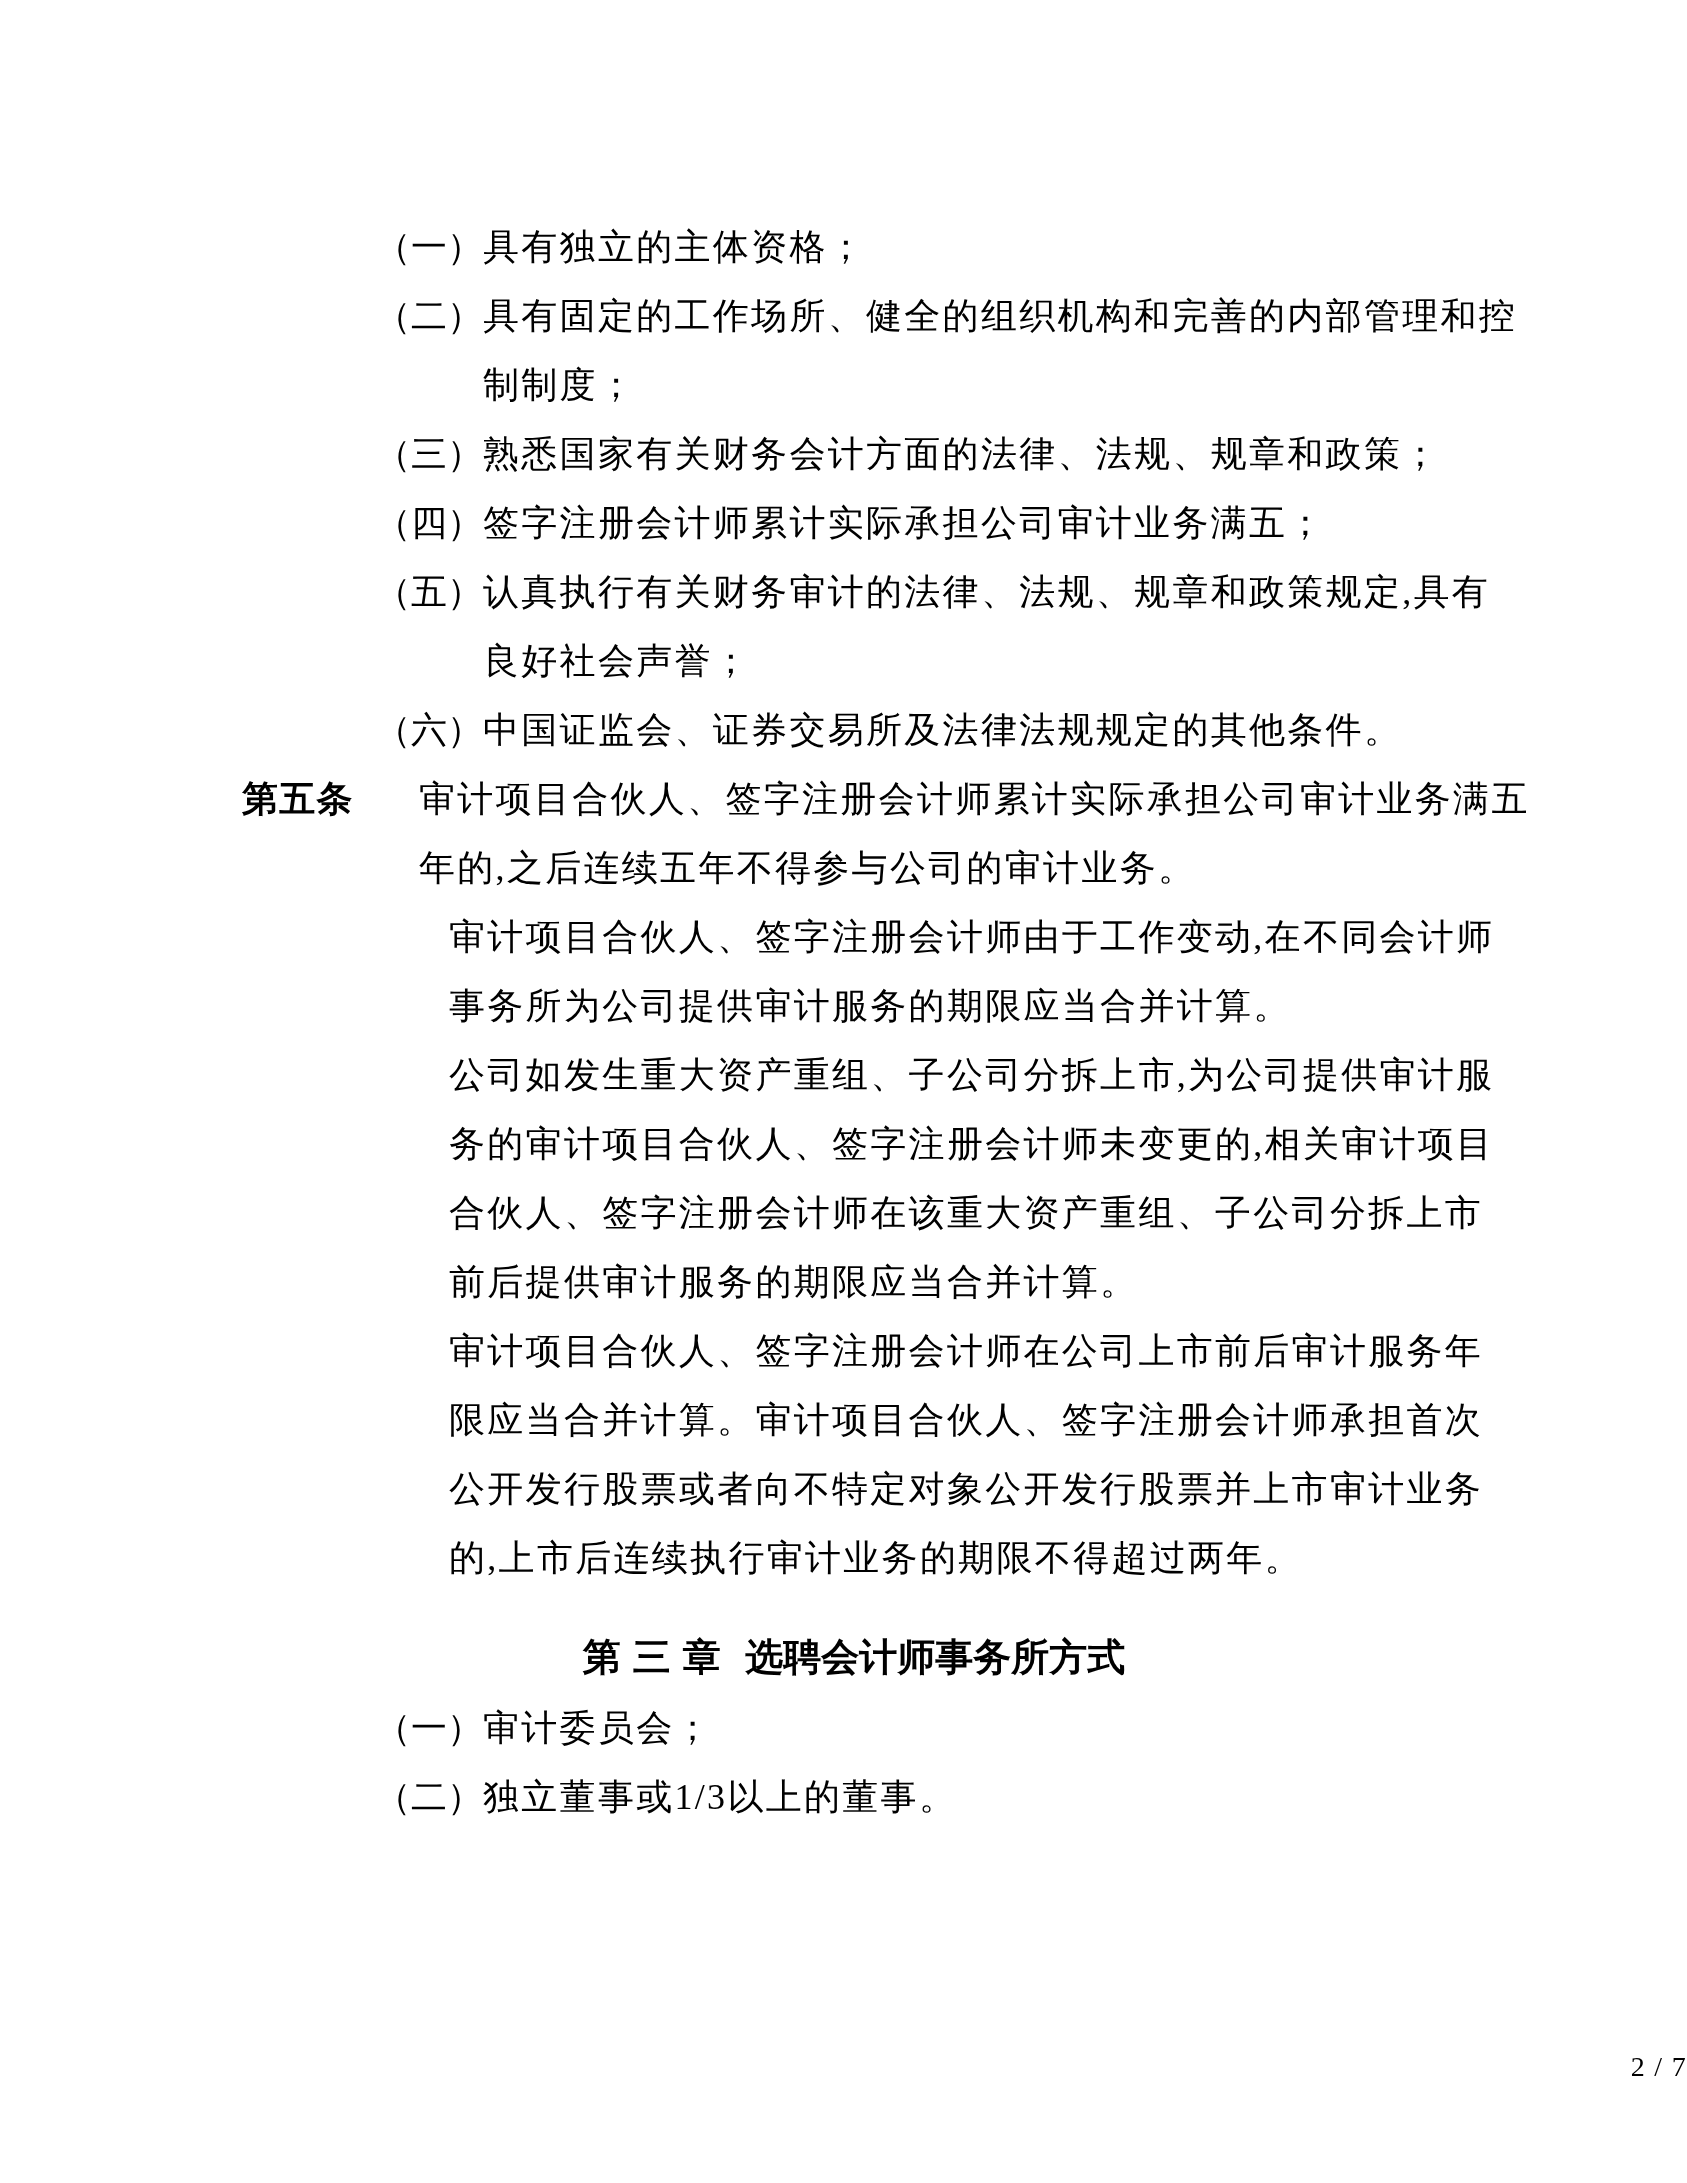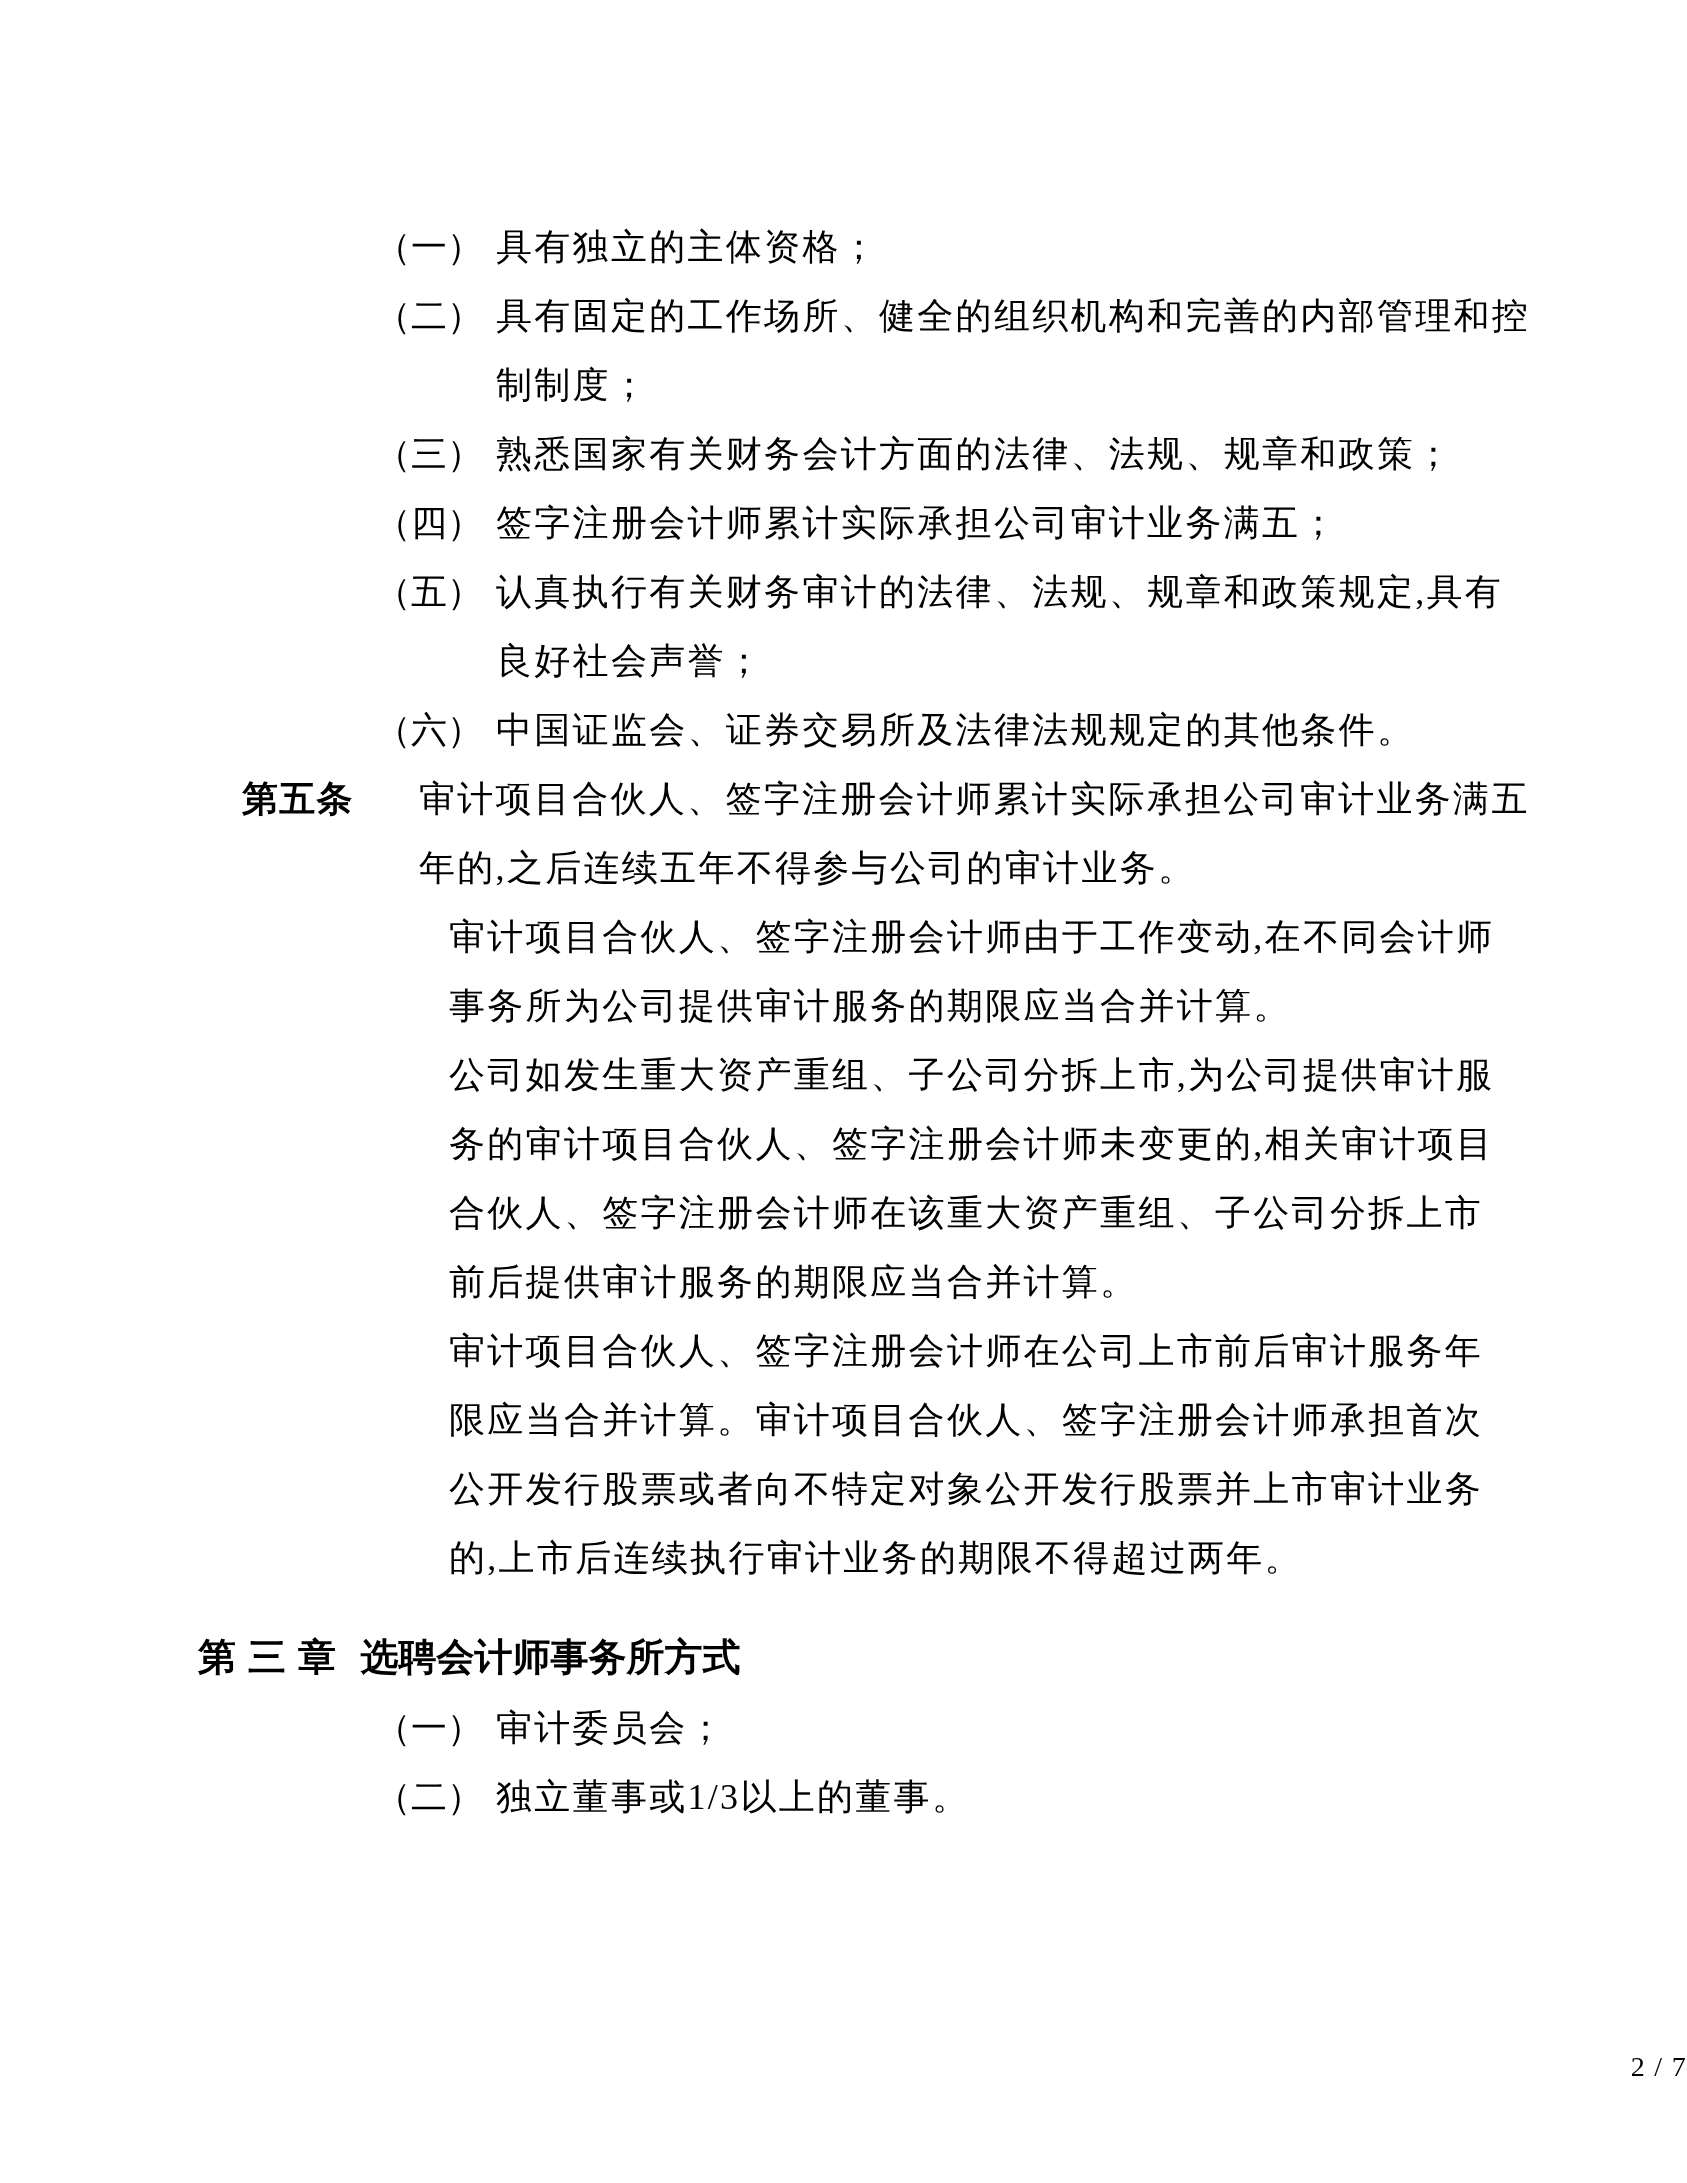--- a/index.html
+++ b/index.html
@@ -19,34 +19,34 @@
     position: absolute; top: 0; left: 0; right: 0;
     padding: 213px 177px 0 198px;
     font-size: 36px;
     line-height: 69px;
     letter-spacing: 2.3px;
   }
 
   
   .list-item { display: flex; align-items: flex-start; margin-left: 177px; }
   .list-item .marker { flex: 0 0 99px; white-space: pre; letter-spacing: 0; }
-  .list-item .li-text { white-space: pre; margin-left: 13px; }
+  .list-item .li-text { white-space: pre; }
 
   
   .article-opening { display: flex; align-items: flex-start; margin-left: 44px; }
   .article-label { flex: 0 0 177px; font-weight: bold; letter-spacing: 1.3px; }
   .article-opening .body-text { white-space: pre; }
 
   
   .article-sub { margin-left: 251px; white-space: pre; }
 
   
   .chapter-heading {
     margin: 28.4px 0 0 0;
-    text-align: left;
+    text-align: center;
     font-weight: bold;
     font-size: 38px;
     line-height: 73px;
     letter-spacing: 0;
   }
   .chapter-number { letter-spacing: 12px; margin-right: 12.6px; }
 
   .page-number {
     position: absolute;
     top: 2048px; left: 48px; right: 0;

